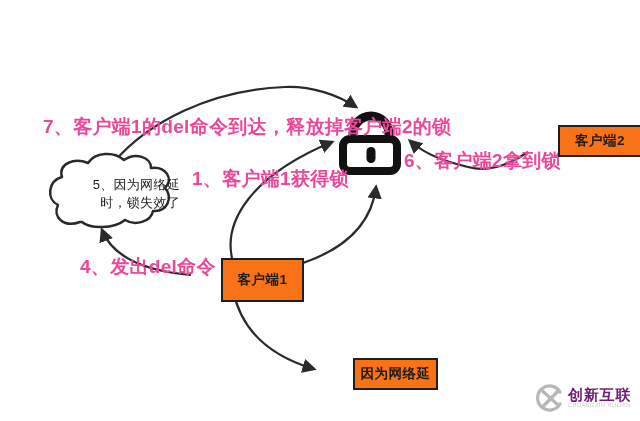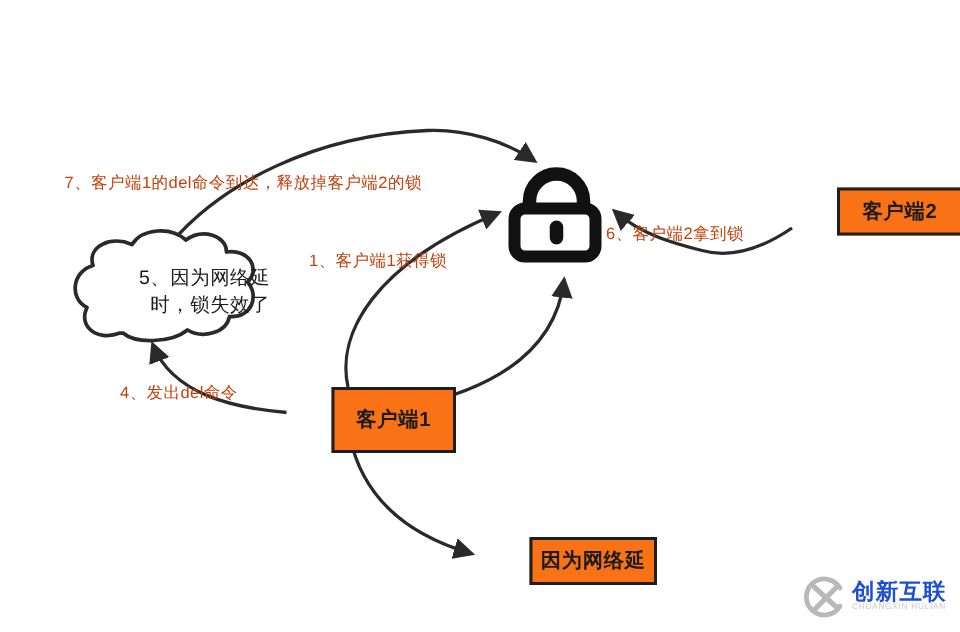--- a/index.html
+++ b/index.html
@@ -3,22 +3,22 @@
 <meta charset="utf-8">
 <style>
   html,body{margin:0;padding:0;background:#fff;}
   .canvas{
     position:relative;width:640px;height:421px;background:#ffffff;
     font-family:"Liberation Sans","DejaVu Sans",sans-serif;
     color:#1c1c1c;overflow:hidden;
   }
   .diagram-svg{position:absolute;left:0;top:0;z-index:1;}
   .lbl{
-    position:absolute;z-index:2;font-size:11px;font-weight:400;
-    white-space:nowrap;color:#c2410c;letter-spacing:0.3px;
+    position:absolute;z-index:2;font-size:19px;font-weight:700;
+    white-space:nowrap;color:#ec4899;letter-spacing:0.3px;
   }
   .node-box{
     position:absolute;z-index:3;box-sizing:border-box;
     background:#f97316;border:2px solid #1f1f1f;
     display:flex;align-items:center;justify-content:center;
     font-size:13.5px;font-weight:700;letter-spacing:0.5px;margin-left:30px;
   }
   .cloud-text{
     position:absolute;z-index:2;left:68px;top:176px;width:112px;
     text-align:right;font-size:13px;font-weight:400;line-height:17.5px;
@@ -27,21 +27,21 @@
   .step3{
     position:absolute;z-index:2;left:253px;top:203px;width:282px;
     text-align:center;font-size:13px;font-weight:700;line-height:17px;
     letter-spacing:0.2px;
   }
   .watermark{
     position:absolute;z-index:4;left:534px;top:381px;
     display:flex;align-items:center;gap:3px;
   }
   .wm-col{display:flex;flex-direction:column;line-height:1;}
-  .wm-brand{font-size:15px;font-weight:700;color:#1d4ed8;letter-spacing:0.8px;text-align:right;}
+  .wm-brand{font-size:15px;font-weight:700;color:#701a75;letter-spacing:0.8px;text-align:right;}
   .wm-pinyin{font-size:5.5px;color:#c9c9c9;letter-spacing:0.5px;margin-top:1px;}
 </style>
 </head>
 <body>
 
 <div class="canvas">
 
   <svg class="diagram-svg" width="640" height="421" viewBox="0 0 640 421">
     <defs>
       <marker id="ah" viewBox="0 0 10 10" refX="8" refY="5" markerWidth="6.5" markerHeight="6.5" orient="auto-start-reverse">
@@ -69,21 +69,21 @@
 
     <g>
       <path d="M353,142 L353,134 A18,18 0 0 1 389,134 L389,142" fill="none" stroke="#111111" stroke-width="9"></path>
       <rect x="343" y="139" width="54" height="32" rx="7" fill="#ffffff" stroke="#111111" stroke-width="8"></rect>
       <rect x="366.5" y="147" width="9" height="16" rx="4.5" fill="#111111"></rect>
     </g>
   </svg>
 
   <div class="lbl" style="left:43px;top:114px;">7、客户端1的del命令到达，释放掉客户端2的锁</div>
 
-  <div class="lbl" style="left:206px;top:166px;">1、客户端1获得锁</div>
+  <div class="lbl" style="left:192px;top:166px;">1、客户端1获得锁</div>
 
 
   <div class="lbl" style="left:80px;top:254px;">4、发出del命令</div>
 
   <div class="lbl" style="left:404px;top:148px;">6、客户端2拿到锁</div>
 
 
   <div class="cloud-text">
     <div>5、因为网络延</div>
     <div>时，锁失效了</div>

